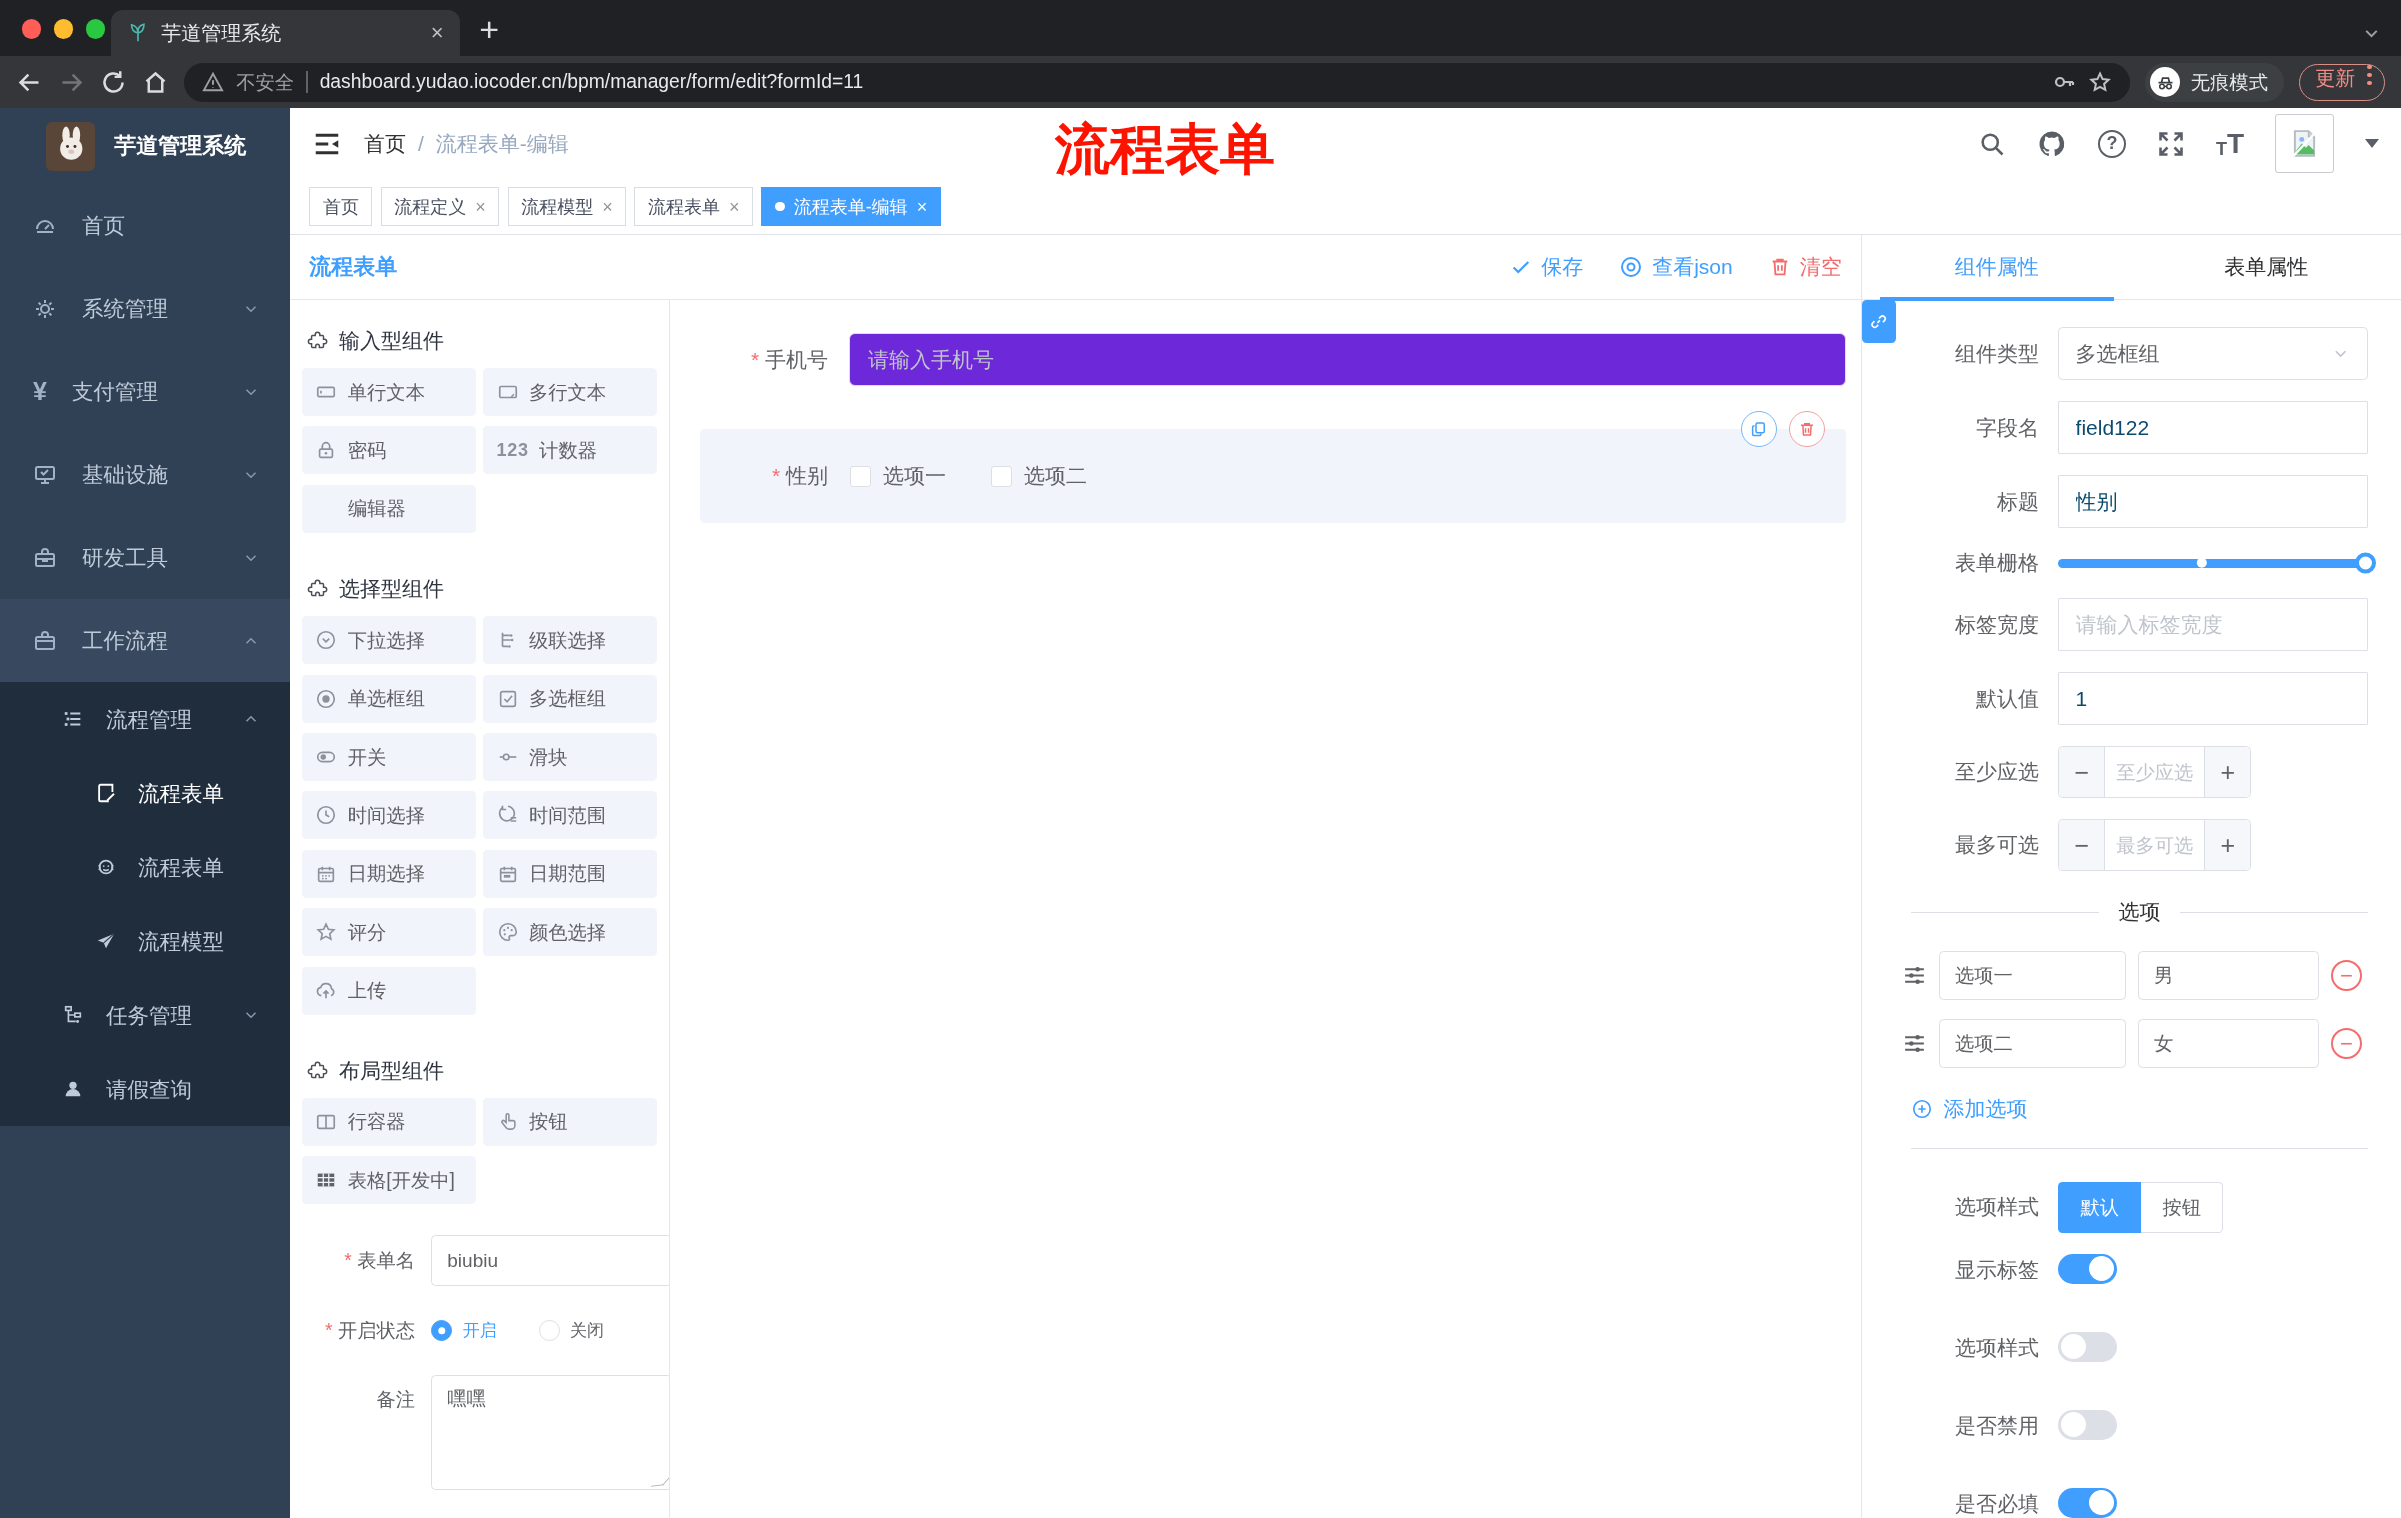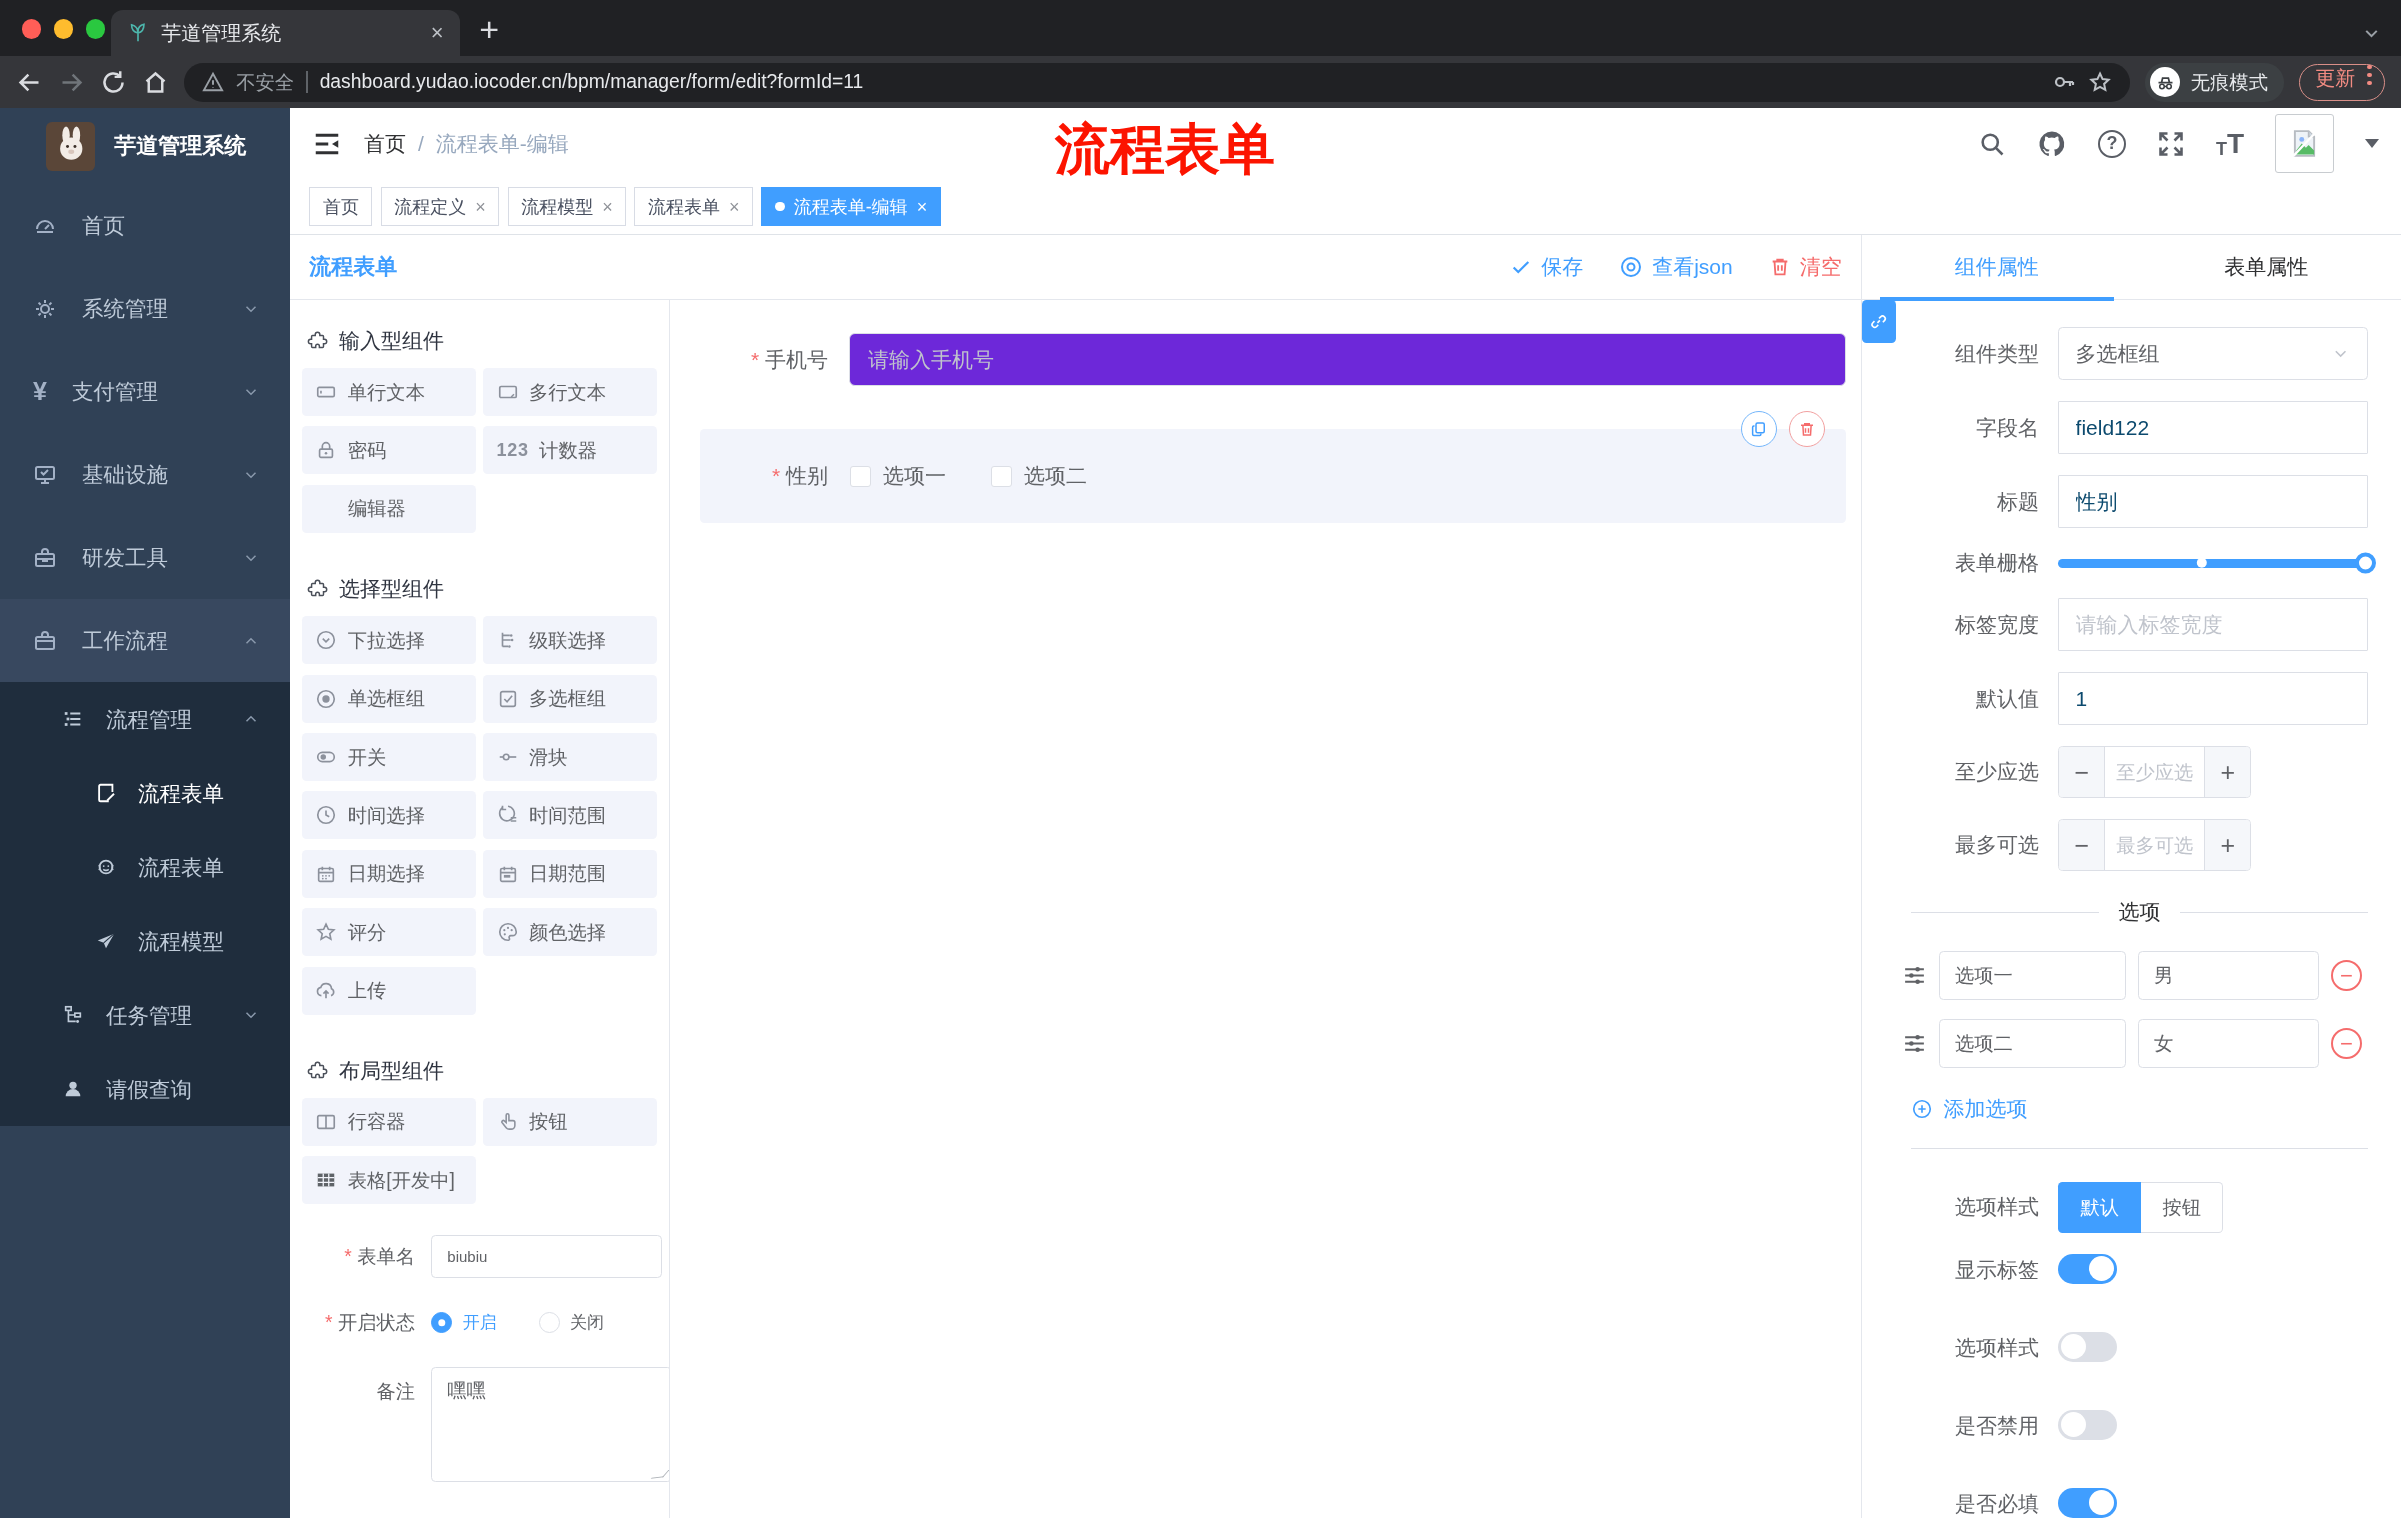--- a/index.html
+++ b/index.html
@@ -100,22 +100,22 @@
   .pitem.noicon { padding-left:46px; }
 
   
   .meta-form { margin-top:31px; }
   .meta-row { display:flex; align-items:center; margin-bottom:31px; }
   .meta-row.top { align-items:flex-start; }
   .mlabel { width:113px; text-align:right; font-size:19.3px; color:#606266; flex:none; padding-top:0; }
   .meta-row.top .mlabel { padding-top:10.4px; }
   .req::before { content:"* "; color:#f56c6c; }
   .mctl { margin-left:16.3px; }
-  .tinput { width:241px; height:43px; border:0.7px solid #dcdfe6; border-radius:4.5px; padding:0 15px;
-    font-size:15px; color:#606266; background:#fff; outline:none; font-family:inherit; }
+  .tinput { width:241px; height:51px; border:0.7px solid #dcdfe6; border-radius:4.5px; padding:0 15px;
+    font-size:19px; color:#606266; background:#fff; outline:none; font-family:inherit; }
   .tarea { width:241px; height:115px; border:0.7px solid #dcdfe6; border-radius:4.5px; padding:9px 15px;
     font-size:19.3px; color:#606266; background:#fff; resize:none; outline:none; font-family:inherit; }
   .tarea-wrap { position:relative; display:inline-block; }
   .tarea-wrap::after { content:""; position:absolute; right:4.5px; bottom:7.4px; width:10.4px; height:10.4px;
     border-right:1.5px solid #9aa0a6; border-bottom:1.5px solid #9aa0a6; transform:skew(-45deg) rotate(-8deg); opacity:.8; }
   .radio-row { display:flex; align-items:center; gap:42px; margin-left:16.3px; font-size:17px; color:#606266; }
   .radio { display:flex; align-items:center; gap:10.4px; }
   .rdot { width:21px; height:21px; border-radius:50%; border:0.7px solid #dcdfe6; background:#fff; flex:none; position:relative; }
   .radio.sel .rdot { background:#409eff; border-color:#409eff; }
   .radio.sel .rdot::after { content:""; position:absolute; left:50%; top:50%; width:7.4px; height:7.4px;

